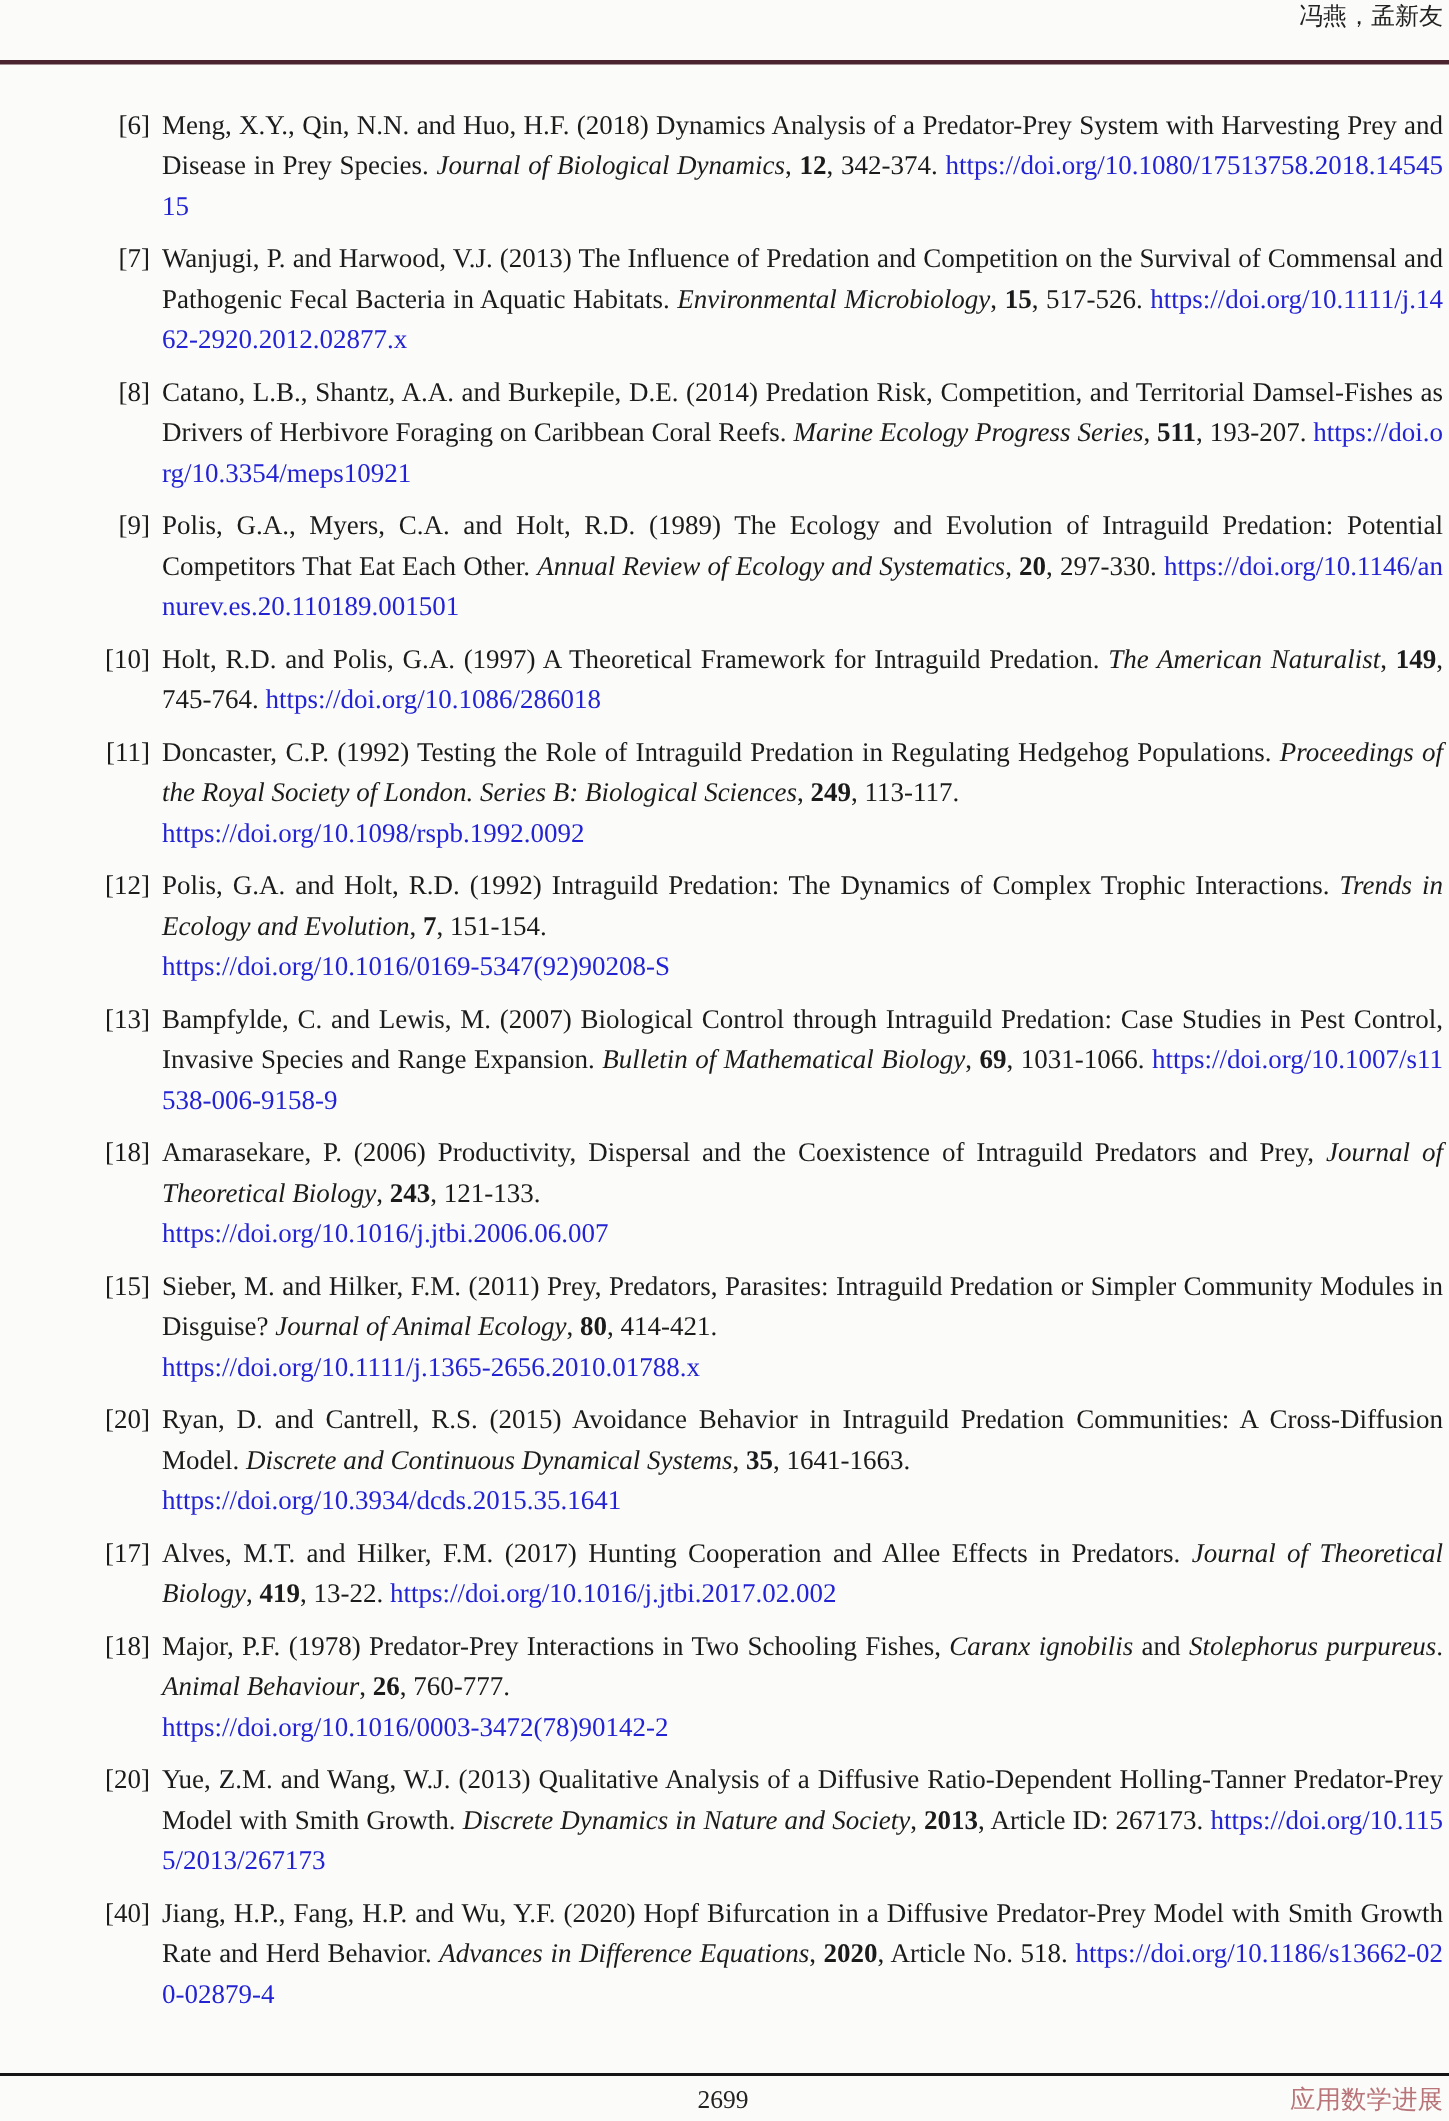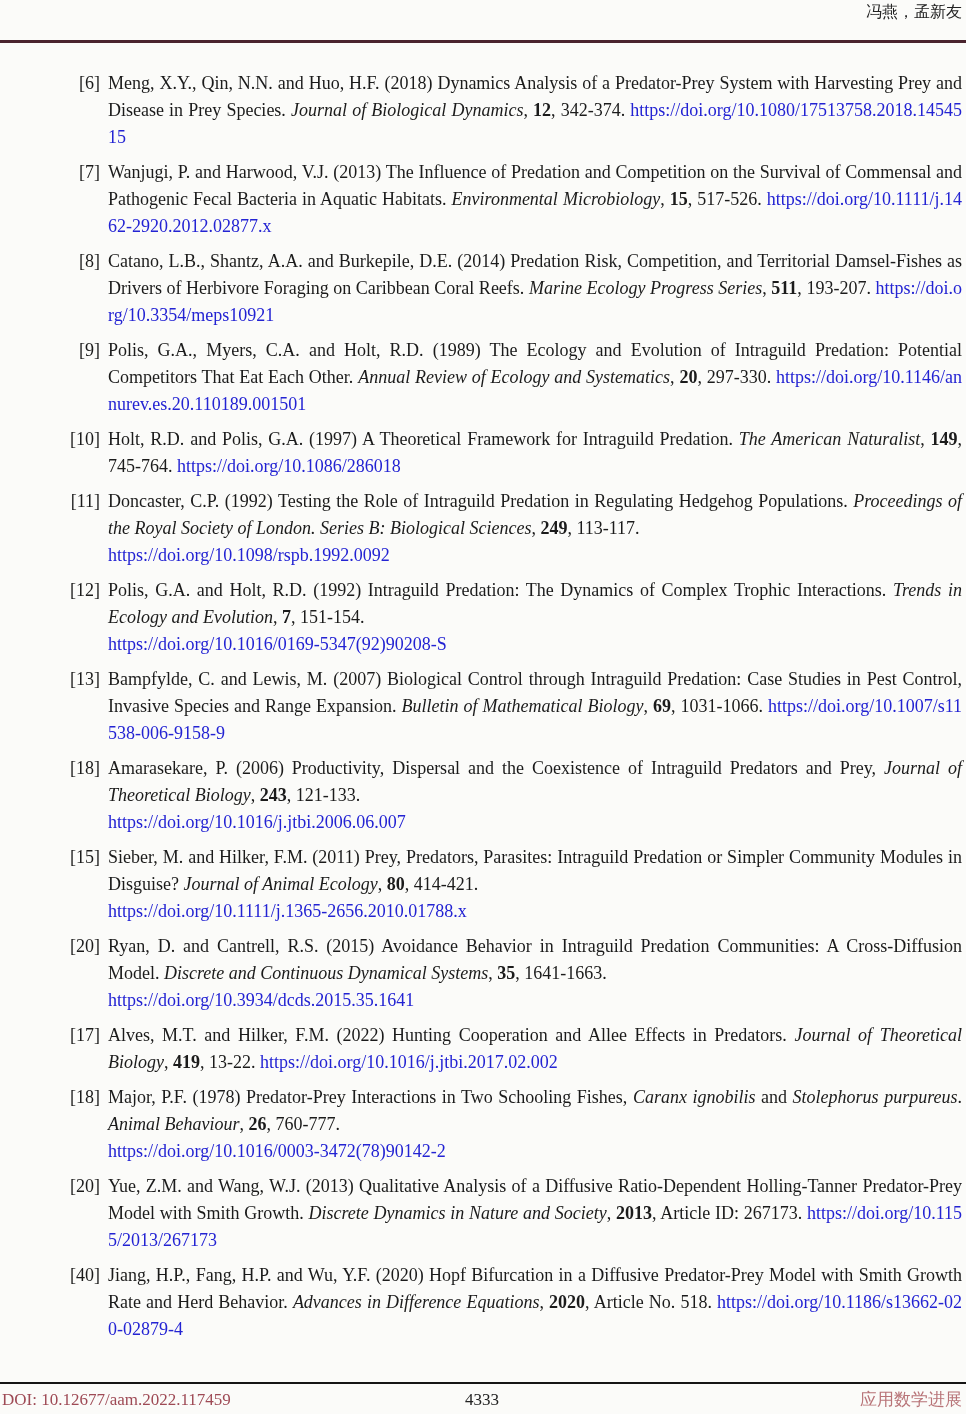--- a/index.html
+++ b/index.html
@@ -153,37 +153,36 @@
       <div class="ref">
         <span class="ref-label">[15]</span>
         <span class="ref-body"><span class="seg-plain">Sieber, M. and Hilker, F.M. (2011) Prey, Predators, Parasites: Intraguild Predation or Simpler Community Modules in Disguise? </span><span class="seg-italic">Journal of Animal Ecology</span><span class="seg-plain">, </span><span class="seg-bold">80</span><span class="seg-plain">, 414-421.</span><br><a href="#" class="seg-link">https://doi.org/10.1111/j.1365-2656.2010.01788.x</a></span>
       </div>
       <div class="ref">
         <span class="ref-label">[20]</span>
         <span class="ref-body"><span class="seg-plain">Ryan, D. and Cantrell, R.S. (2015) Avoidance Behavior in Intraguild Predation Communities: A Cross-Diffusion Model. </span><span class="seg-italic">Discrete and Continuous Dynamical Systems</span><span class="seg-plain">, </span><span class="seg-bold">35</span><span class="seg-plain">, 1641-1663.</span><br><a href="#" class="seg-link">https://doi.org/10.3934/dcds.2015.35.1641</a></span>
       </div>
       <div class="ref">
         <span class="ref-label">[17]</span>
-        <span class="ref-body"><span class="seg-plain">Alves, M.T. and Hilker, F.M. (2022) Hunting Cooperation and Allee Effects in Predators. </span><span class="seg-italic">Journal of Theoretical Biology</span><span class="seg-plain">, </span><span class="seg-bold">419</span><span class="seg-plain">, 13-22. </span><a href="#" class="seg-link">https://doi.org/10.1016/j.jtbi.2017.02.002</a></span>
+        <span class="ref-body"><span class="seg-plain">Alves, M.T. and Hilker, F.M. (2017) Hunting Cooperation and Allee Effects in Predators. </span><span class="seg-italic">Journal of Theoretical Biology</span><span class="seg-plain">, </span><span class="seg-bold">419</span><span class="seg-plain">, 13-22. </span><a href="#" class="seg-link">https://doi.org/10.1016/j.jtbi.2017.02.002</a></span>
       </div>
       <div class="ref">
         <span class="ref-label">[18]</span>
         <span class="ref-body"><span class="seg-plain">Major, P.F. (1978) Predator-Prey Interactions in Two Schooling Fishes, </span><span class="seg-italic">Caranx ignobilis</span><span class="seg-plain"> and </span><span class="seg-italic">Stolephorus purpureus</span><span class="seg-plain">. </span><span class="seg-italic">Animal Behaviour</span><span class="seg-plain">, </span><span class="seg-bold">26</span><span class="seg-plain">, 760-777.</span><br><a href="#" class="seg-link">https://doi.org/10.1016/0003-3472(78)90142-2</a></span>
       </div>
       <div class="ref">
         <span class="ref-label">[20]</span>
         <span class="ref-body"><span class="seg-plain">Yue, Z.M. and Wang, W.J. (2013) Qualitative Analysis of a Diffusive Ratio-Dependent Holling-Tanner Predator-Prey Model with Smith Growth. </span><span class="seg-italic">Discrete Dynamics in Nature and Society</span><span class="seg-plain">, </span><span class="seg-bold">2013</span><span class="seg-plain">, Article ID: 267173. </span><a href="#" class="seg-link">https://doi.org/10.1155/2013/267173</a></span>
       </div>
       <div class="ref">
         <span class="ref-label">[40]</span>
         <span class="ref-body"><span class="seg-plain">Jiang, H.P., Fang, H.P. and Wu, Y.F. (2020) Hopf Bifurcation in a Diffusive Predator-Prey Model with Smith Growth Rate and Herd Behavior. </span><span class="seg-italic">Advances in Difference Equations</span><span class="seg-plain">, </span><span class="seg-bold">2020</span><span class="seg-plain">, Article No. 518. </span><a href="#" class="seg-link">https://doi.org/10.1186/s13662-020-02879-4</a></span>
       </div>
     </div>
 
   <div class="footer-rule"></div>
 
   <div class="footer-row">
-    <span class="footer-doi">DOI: 10.12677/aam.2022.117459</span>
-    <span class="footer-page">4333</span>
+    <span class="footer-page">2699</span>
     <span class="footer-journal">应用数学进展</span>
   </div>
 
 </div>
 
 </body></html>

